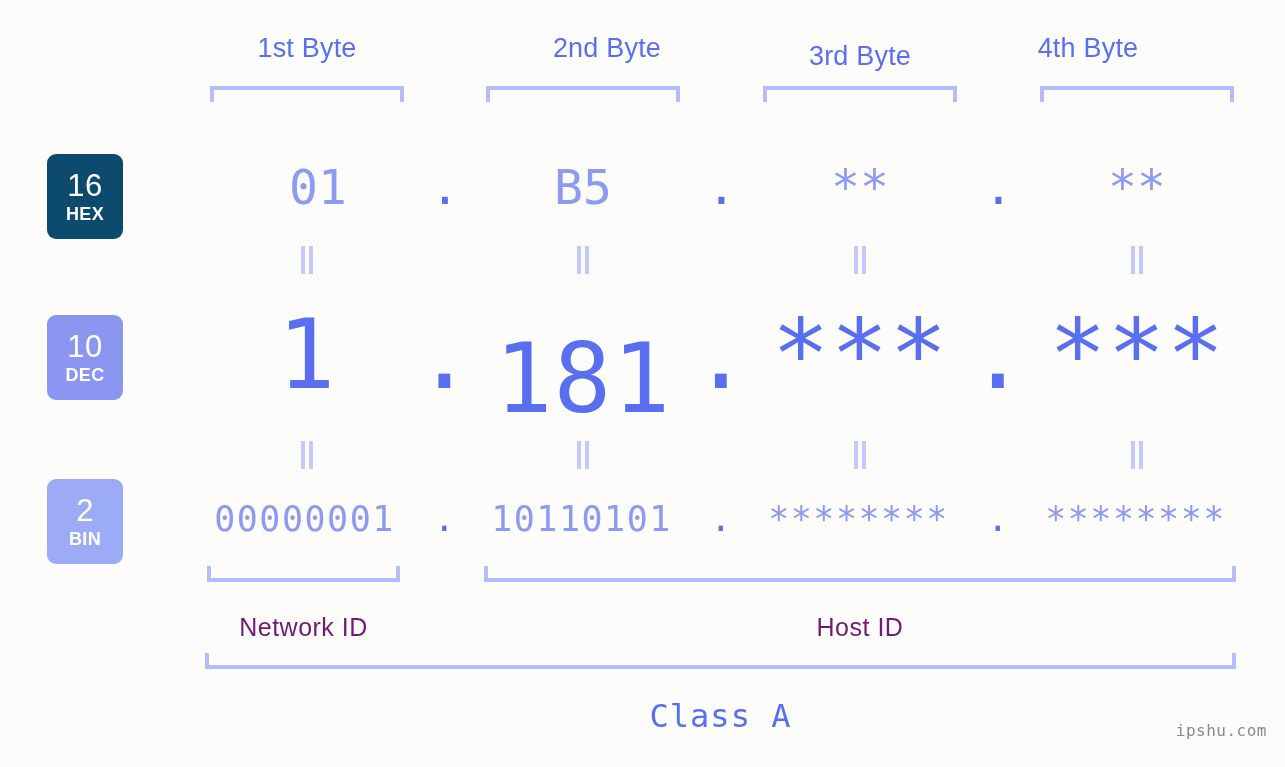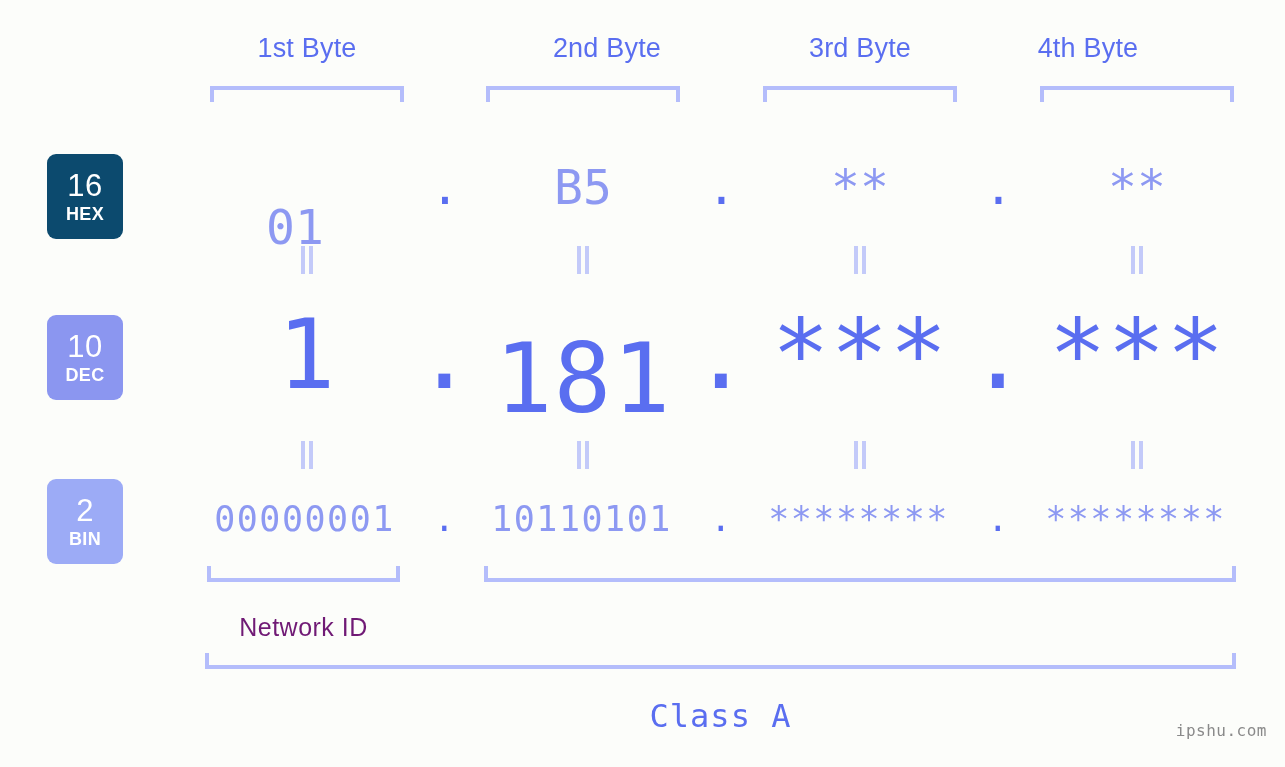--- a/index.html
+++ b/index.html
@@ -180,21 +180,21 @@
     letter-spacing: 0.5px;
   }
 </style>
 </head>
 <body>
 
 <div class="stage">
 
   <div class="byte-label" style="left:210px; width:194px;">1st Byte</div>
   <div class="byte-label" style="left:510px; width:194px;">2nd Byte</div>
-  <div class="byte-label" style="left:763px; width:194px;">3rd Byte</div>
+  <div class="byte-label" style="left:763px; width:194px;margin-top:8px;">3rd Byte</div>
   <div class="byte-label" style="left:991px; width:194px;">4th Byte</div>
 
   <div class="bracket-top" style="left:210px; width:194px;"></div>
   <div class="bracket-top" style="left:486px; width:194px;"></div>
   <div class="bracket-top" style="left:763px; width:194px;"></div>
   <div class="bracket-top" style="left:1040px; width:194px;"></div>
 
   <div class="badge badge-hex">
     <span class="num">16</span>
     <span class="sub">HEX</span>
@@ -202,21 +202,21 @@
   <div class="badge badge-dec">
     <span class="num">10</span>
     <span class="sub">DEC</span>
   </div>
   <div class="badge badge-bin">
     <span class="num">2</span>
     <span class="sub">BIN</span>
   </div>
 
   <div class="row-hex">
-    <div class="cell" style="left:198px; width:194px;margin-top:40px;">01</div>
+    <div class="cell" style="left:221px; width:194px;">01</div>
     <div class="cell dot" style="left:404px; width:82px;">.</div>
     <div class="cell" style="left:486px; width:194px;">B5</div>
     <div class="cell dot" style="left:680px; width:83px;">.</div>
     <div class="cell" style="left:763px; width:194px;">**</div>
     <div class="cell dot" style="left:957px; width:83px;">.</div>
     <div class="cell" style="left:1040px; width:194px;">**</div>
   </div>
 
   <div class="eq eq-hexdec" style="left:298px;">
       <span class="a"></span>
@@ -269,19 +269,20 @@
     <div class="cell dot" style="left:680px; width:83px;">.</div>
     <div class="cell" style="left:759px; width:199px;">********</div>
     <div class="cell dot" style="left:957px; width:83px;">.</div>
     <div class="cell" style="left:1036px; width:199px;">********</div>
   </div>
 
   <div class="bracket-bottom" style="left:207px; top:566px; width:193px;"></div>
   <div class="bracket-bottom" style="left:484px; top:566px; width:752px;"></div>
 
   <div class="id-label" style="left:207px; top:613px; width:193px;">Network ID</div>
+  <div class="id-label" style="left:484px; top:613px; width:752px;">Host ID</div>
 
   <div class="bracket-bottom" style="left:205px; top:653px; width:1031px;"></div>
   <div class="class-label" style="left:205px; top:697px; width:1031px;">Class A</div>
 
   <div class="watermark">ipshu.com</div>
 
 </div>
 
 </body></html>

